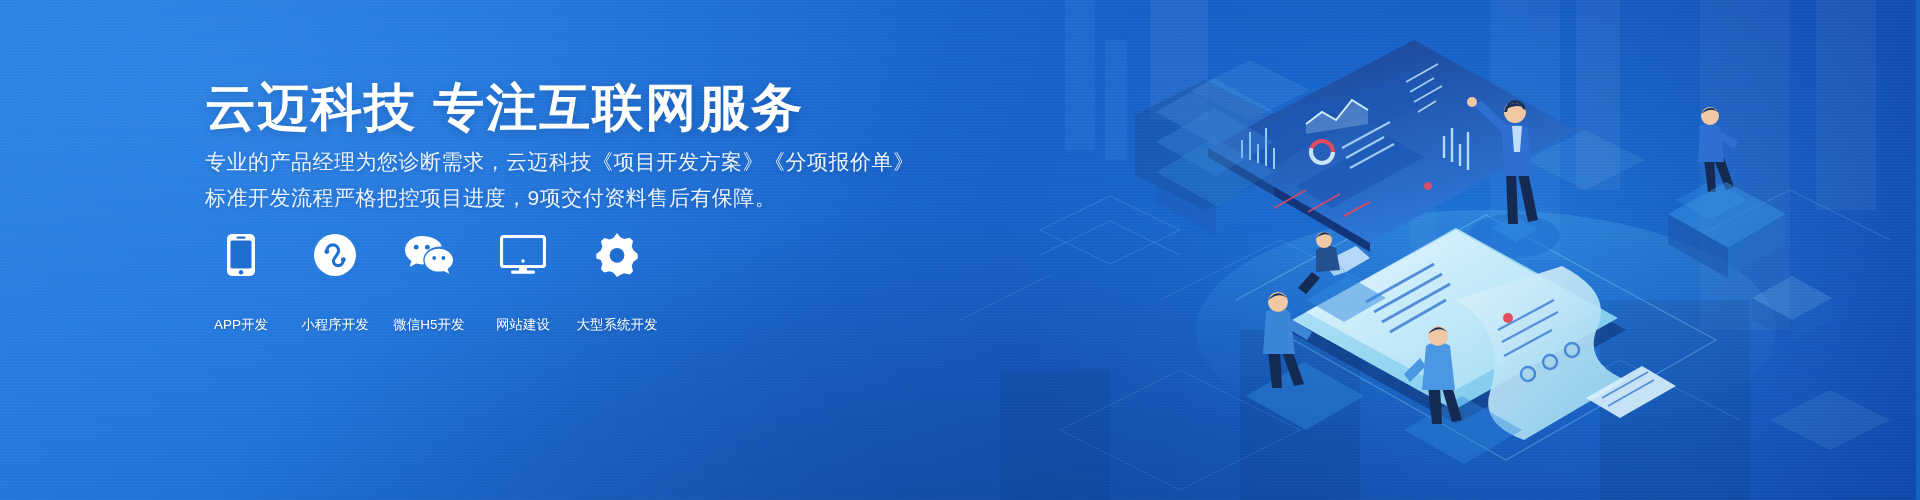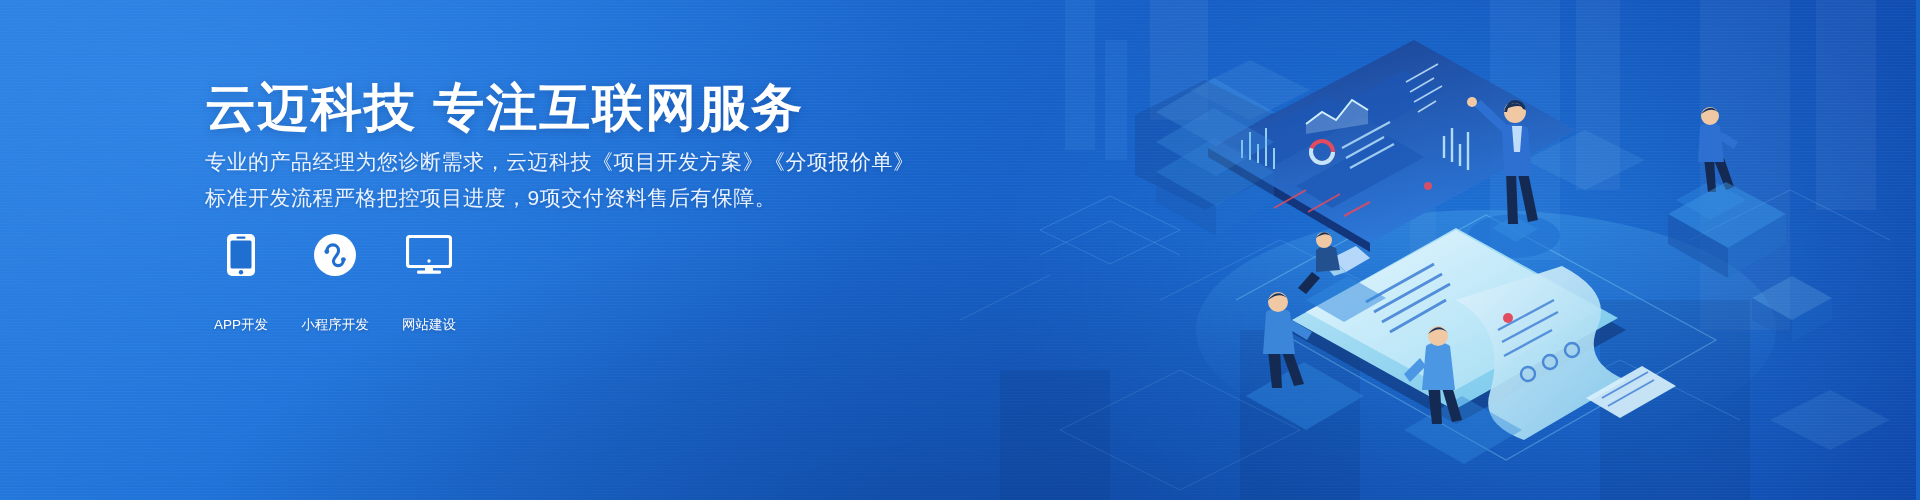--- a/index.html
+++ b/index.html
@@ -128,33 +128,55 @@
           <svg width="44" height="44" viewBox="0 0 44 44">
             <circle cx="22" cy="22" r="21" fill="#ffffff"></circle>
             <path d="M14 17.5c0-3.2 2.6-5.6 5.8-5.6 3.4 0 5.8 2.6 5.8 5.9 0 4.4-5.2 6.3-5.2 10.2 0 2.6 2.1 4.6 4.7 4.6 3.0 0 5.1-2.2 5.1-5.1" fill="none" stroke="#1f6fd0" stroke-width="3.1" stroke-linecap="round"></path>
             <circle cx="13.8" cy="18.6" r="2.4" fill="#1f6fd0"></circle>
             <circle cx="30.4" cy="26.6" r="2.4" fill="#1f6fd0"></circle>
           </svg>
         </span>
         <span class="lbl">小程序开发</span>
       </div>
 
+      <div class="svc">
+        <span class="ico">
+          <svg width="50" height="42" viewBox="0 0 50 42">
+            <path d="M18 2C8.6 2 1 8.3 1 16c0 4.4 2.5 8.3 6.4 10.9L5.6 33l6.6-3.4c1.8.5 3.8.8 5.8.8 .7 0 1.4 0 2.1-.1-.5-1.3-.8-2.7-.8-4.2 0-7.6 7.5-13.7 16.7-13.7.6 0 1.2 0 1.8.1C36.2 6.6 27.9 2 18 2z" fill="#ffffff"></path>
+            <circle cx="12.2" cy="13.2" r="2.4" fill="#1f6fd0"></circle>
+            <circle cx="23.4" cy="13.2" r="2.4" fill="#1f6fd0"></circle>
+            <path d="M49 26.2c0-6.3-6.4-11.4-14.2-11.4S20.6 19.9 20.6 26.2 27 37.6 34.8 37.6c1.7 0 3.3-.2 4.8-.7l5.6 2.9-1.5-5.1c3.3-2.1 5.3-5.2 5.3-8.5z" fill="#ffffff"></path>
+            <circle cx="30.2" cy="24" r="1.9" fill="#1f6fd0"></circle>
+            <circle cx="39.4" cy="24" r="1.9" fill="#1f6fd0"></circle>
+          </svg>
+        </span>
+        <span class="lbl">微信H5开发</span>
+      </div>
 
       <div class="svc">
         <span class="ico">
           <svg width="46" height="40" viewBox="0 0 46 40">
             <rect x="1.5" y="1.5" width="43" height="30" rx="2.5" fill="none" stroke="#ffffff" stroke-width="3.2"></rect>
             <circle cx="23" cy="26" r="1.7" fill="#ffffff"></circle>
             <rect x="19" y="32" width="8" height="4" fill="#ffffff"></rect>
             <rect x="11" y="35.6" width="24" height="3.2" rx="1.4" fill="#ffffff"></rect>
           </svg>
         </span>
         <span class="lbl">网站建设</span>
       </div>
 
+      <div class="svc">
+        <span class="ico">
+          <svg width="44" height="44" viewBox="0 0 44 44">
+            <path fill="#ffffff" d="M22 0l3.6 4.5a18.2 18.2 0 013.6 1.5l5.6-1.3 3.2 3.2-1.3 5.6c.6 1.1 1.1 2.3 1.5 3.6L42.7 21v4.5l-4.5 3.6c-.4 1.3-.9 2.5-1.5 3.6l1.3 5.6-3.2 3.2-5.6-1.3c-1.1.6-2.3 1.1-3.6 1.5L22 44l-3.6-4.3c-1.3-.4-2.5-.9-3.6-1.5l-5.6 1.3-3.2-3.2 1.3-5.6a18.2 18.2 0 01-1.5-3.6L1.3 25.5V21l4.5-3.5c.4-1.3.9-2.5 1.5-3.6L6 8.3l3.2-3.2 5.6 1.3c1.1-.6 2.3-1.1 3.6-1.5L22 0z"></path>
+            <circle cx="22" cy="22.3" r="7.4" fill="#1f6fd0"></circle>
+          </svg>
+        </span>
+        <span class="lbl">大型系统开发</span>
+      </div>
 
     </div>
   </div>
 
   <div class="illus">
     <svg width="760" height="500" viewBox="0 0 760 500">
       <defs>
         <linearGradient id="scr" x1="0" y1="0" x2="0.4" y2="1">
           <stop offset="0%" stop-color="#1a3f8f"></stop>
           <stop offset="100%" stop-color="#2d77d8"></stop>

